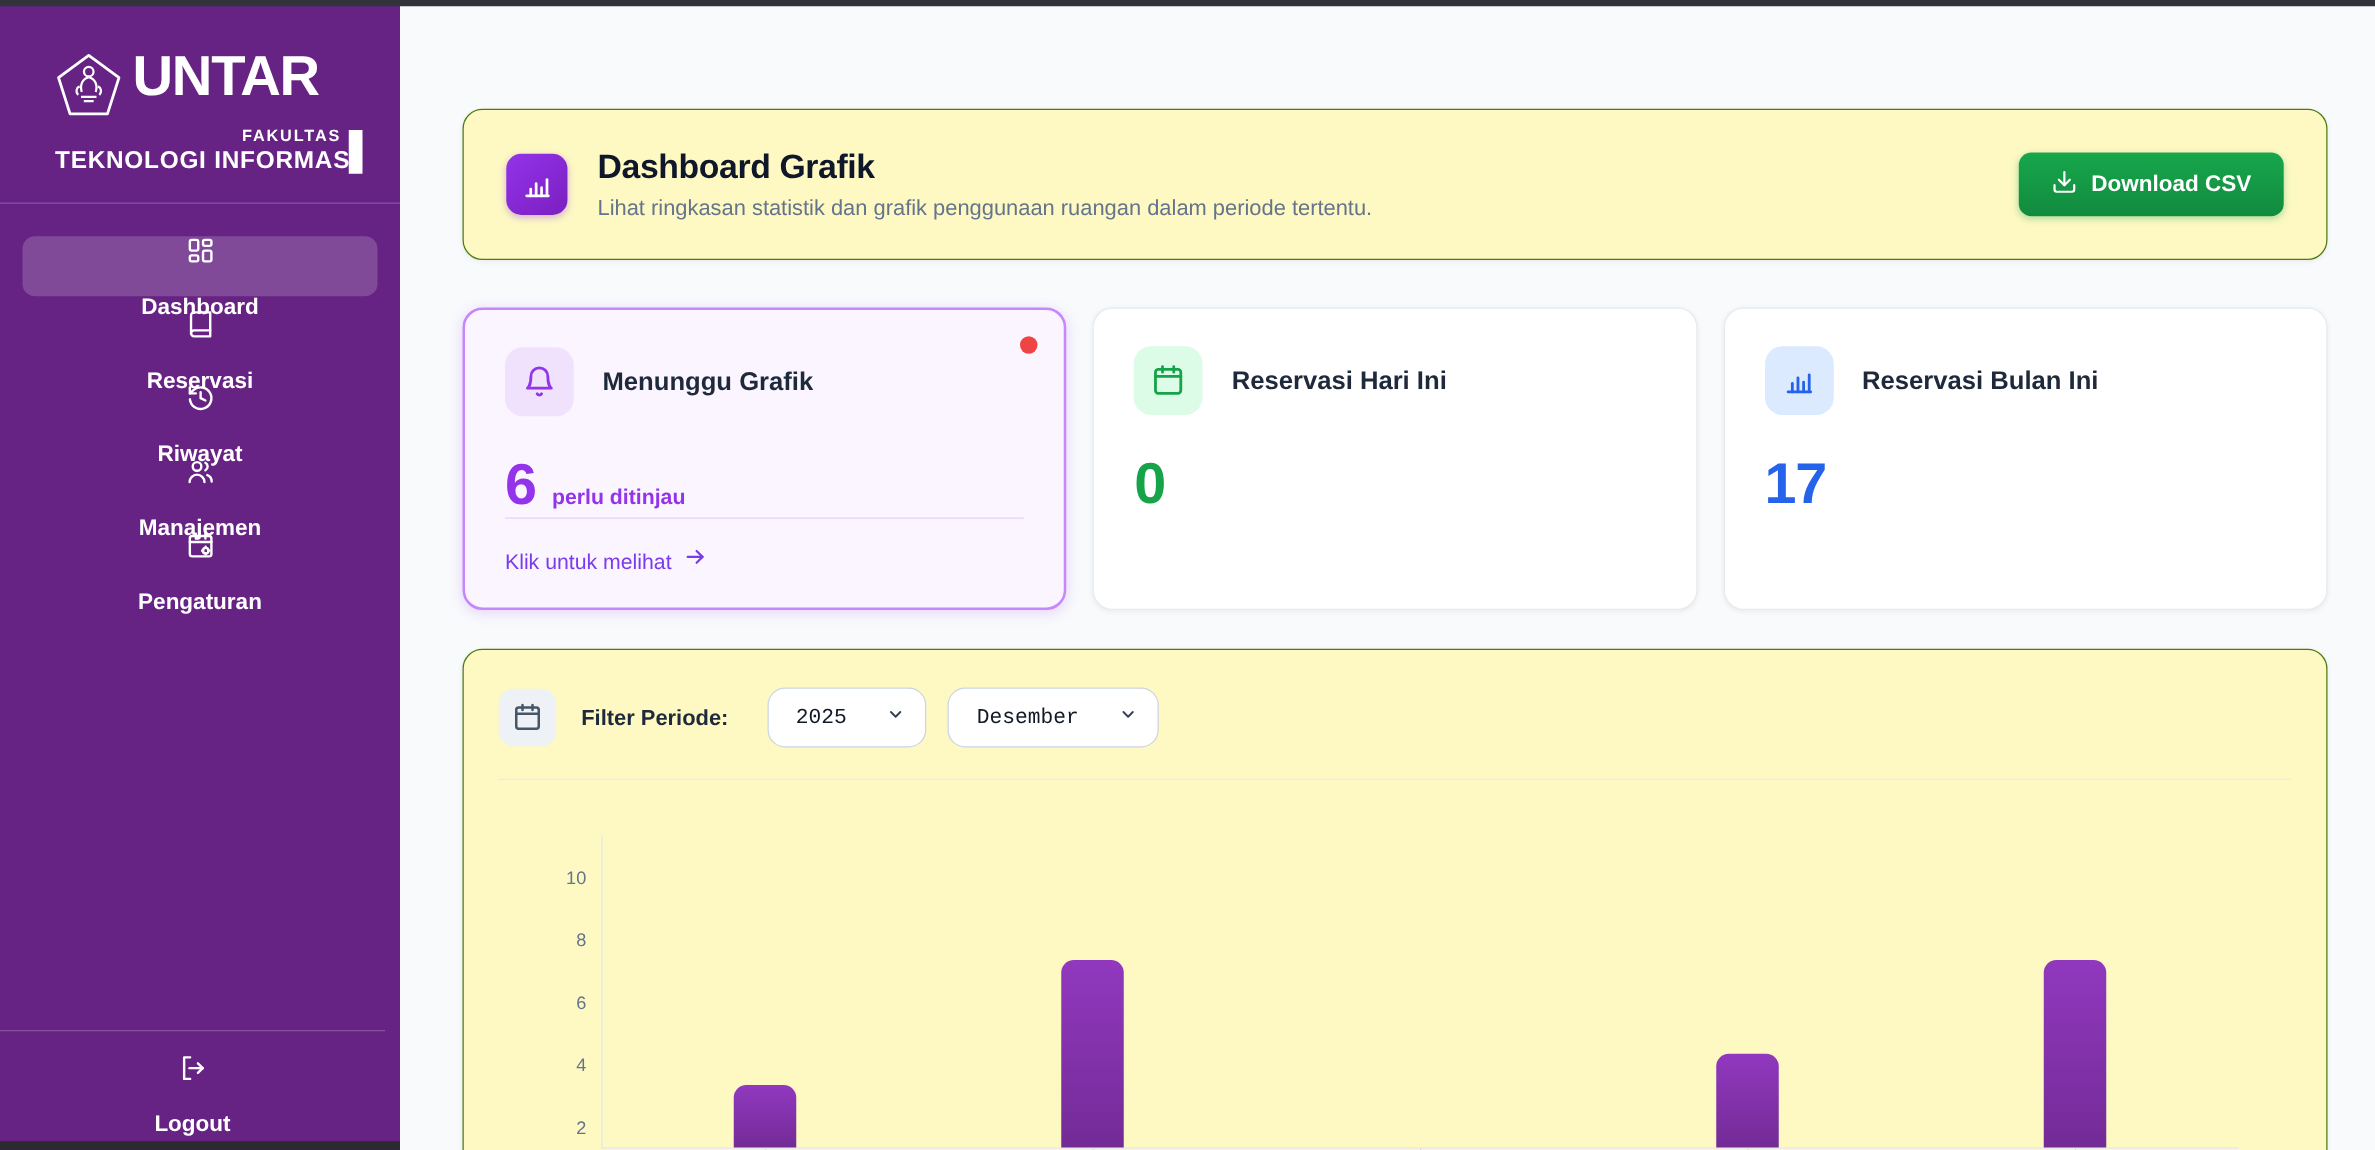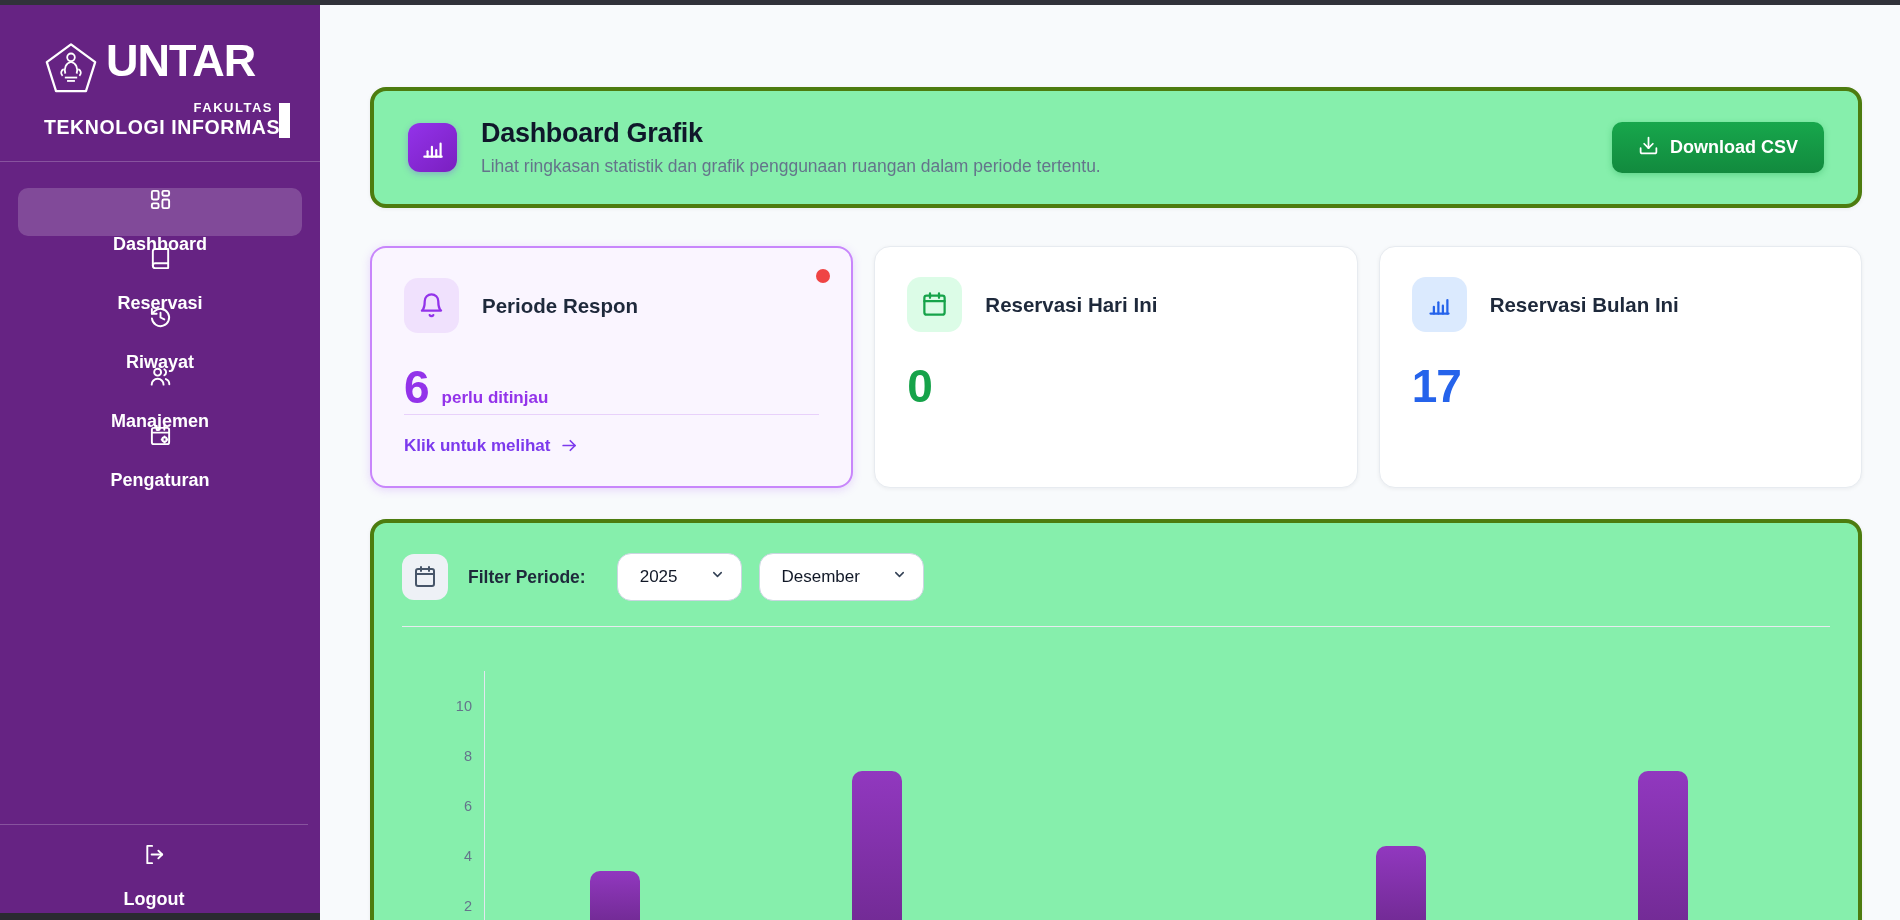--- a/index.html
+++ b/index.html
@@ -29,21 +29,21 @@
   .nav-item.active { background:rgba(255,255,255,0.18); }
   .nav-item svg { flex:0 0 auto; }
 
   .logout-wrap { position:absolute; left:0; right:12px; bottom:7px; }
   .logout-inner { padding:18px 18px 22px 18px; }
   .logout-inner .nav-item { margin-bottom:0; }
 
   
   .main { position:absolute; left:320px; top:0; width:1580px; height:920px; padding:87px 38px 0 50px; }
 
-  .card { background:#86efac; border:4px solid #4d7c0f; border-radius:16px;
+  .card { background:#fef9c3; border:1px solid #4d7c0f; border-radius:16px;
     box-shadow:0 1px 4px rgba(15,23,42,0.06); }
 
   
   .header-card { height:121px; display:flex; align-items:center; padding:0 34px; gap:24px; }
   .app-icon { width:49px; height:49px; border-radius:12px; display:flex; align-items:center; justify-content:center;
     background:linear-gradient(140deg,#9333ea,#7a1fc0); box-shadow:0 2px 6px rgba(124,58,237,0.35); }
   .header-title { font-size:27px; font-weight:800; color:#0f172a; letter-spacing:-0.3px; }
   .header-sub { font-size:17.5px; color:#64748b; margin-top:7px; }
   .dl-btn { margin-left:auto; display:flex; align-items:center; gap:11px; height:51px; padding:0 26px;
     border:none; border-radius:10px; cursor:pointer; color:#fff; font-size:18px; font-weight:700;
@@ -61,30 +61,30 @@
   .icon-box.purple { background:#f0e1fd; }
   .icon-box.green  { background:#dcfce7; }
   .icon-box.blue   { background:#dbeafe; }
   .stat-title { font-size:20.5px; font-weight:700; color:#1e293b; }
   .stat-value-row { display:flex; align-items:baseline; gap:13px; margin-top:27px; }
   .stat-value { font-size:46px; font-weight:800; letter-spacing:-1px; }
   .v-purple { color:#9333ea; } .v-green { color:#16a34a; } .v-blue { color:#2563eb; }
   .stat-caption { font-size:17px; font-weight:600; color:#9333ea; }
   .pending-footer { position:absolute; left:32px; right:32px; bottom:26px;
     border-top:1px solid rgba(147,51,234,0.18); padding-top:21px; }
-  .pending-link { display:flex; align-items:flex-start; gap:10px; color:#7c3aed; font-size:17px; font-weight:700; cursor:pointer; }
+  .pending-link { display:flex; align-items:flex-end; gap:10px; color:#7c3aed; font-size:17px; font-weight:400; cursor:pointer; }
 
   
   .chart-card { margin-top:31px; height:560px; padding:30px 28px 0 28px; }
   .filter-row { display:flex; align-items:center; gap:17px; }
   .cal-box { width:46px; height:46px; border-radius:12px; background:#eef1f6; display:flex; align-items:center; justify-content:center; }
   .filter-label { font-size:17.5px; font-weight:700; color:#1e293b; margin-left:3px; }
   .select-pill { display:flex; align-items:center; justify-content:space-between; gap:32px; height:48px;
     border:1.5px solid #cbd5e1; border-radius:14px; padding:0 16px 0 22px; cursor:pointer;
-    font-size:17px; font-weight:500; color:#111827; background:#fff; }
+    font-size:17px; font-weight:500; color:#111827; background:#fff;font-family:Liberation Mono, monospace; }
   .select-pill.year { min-width:112px; margin-left:14px; }
   .select-pill.month { min-width:152px; }
   .filter-divider { border-top:1px solid #e7ebf0; margin-top:25px; }
 
   
   .chart { position:relative; height:330px; margin-top:0; }
   .ylab { position:absolute; width:56px; text-align:right; font-size:14.5px; color:#64748b;margin-top:36px; }
   .axis-y { position:absolute; width:1px; background:#e2e8f0; }
   .axis-x { position:absolute; height:1px; background:#e2e8f0; }
   .xtick { position:absolute; width:1px; height:9px; background:#d3dae3; }
@@ -228,21 +228,21 @@
 
     <div class="stat-card pending">
       <div class="dot"></div>
       <div class="stat-head">
         <div class="icon-box purple">
           <svg width="27" height="27" viewBox="0 0 24 24" fill="none" stroke="#9333ea" stroke-width="2" stroke-linecap="round" stroke-linejoin="round">
             <path d="M18 8a6 6 0 0 0-12 0c0 7-2.5 8.5-2.5 8.5h17S18 15 18 8"></path>
             <path d="M13.6 20.5a1.9 1.9 0 0 1-3.2 0"></path>
           </svg>
         </div>
-        <div class="stat-title">Periode Respon</div>
+        <div class="stat-title">Menunggu Grafik</div>
       </div>
       <div class="stat-value-row">
         <span class="stat-value v-purple">6</span>
         <span class="stat-caption">perlu ditinjau</span>
       </div>
       <div class="pending-footer">
         <div class="pending-link">
           <span>Klik untuk melihat</span>
           <span>
             <svg width="19" height="19" viewBox="0 0 24 24" fill="none" stroke="#7c3aed" stroke-width="2.2" stroke-linecap="round" stroke-linejoin="round">

